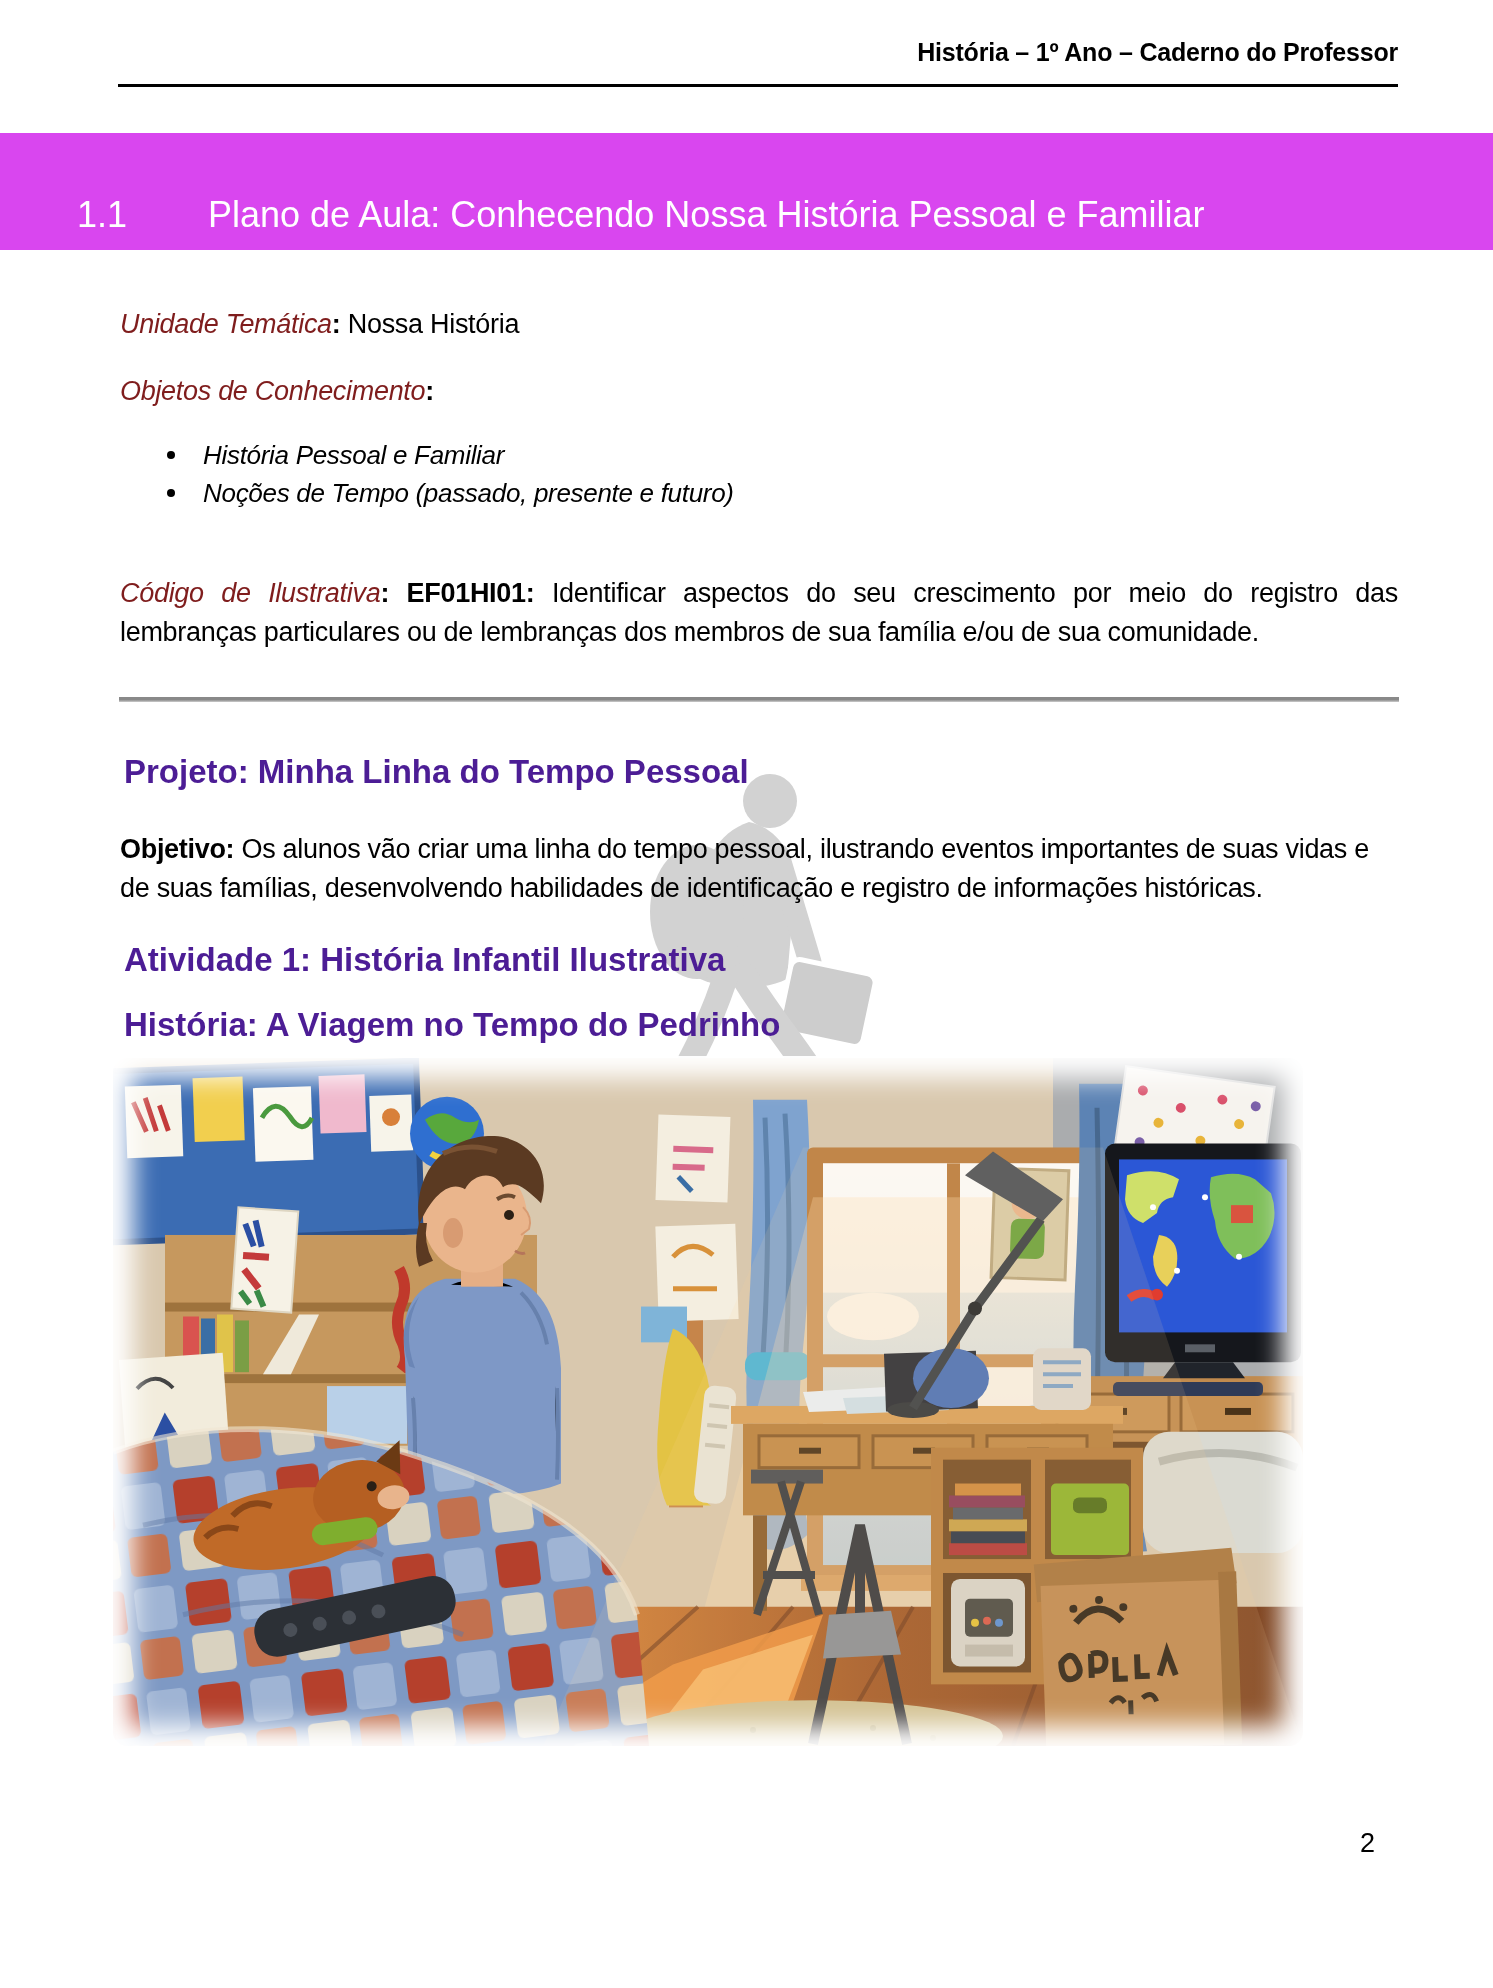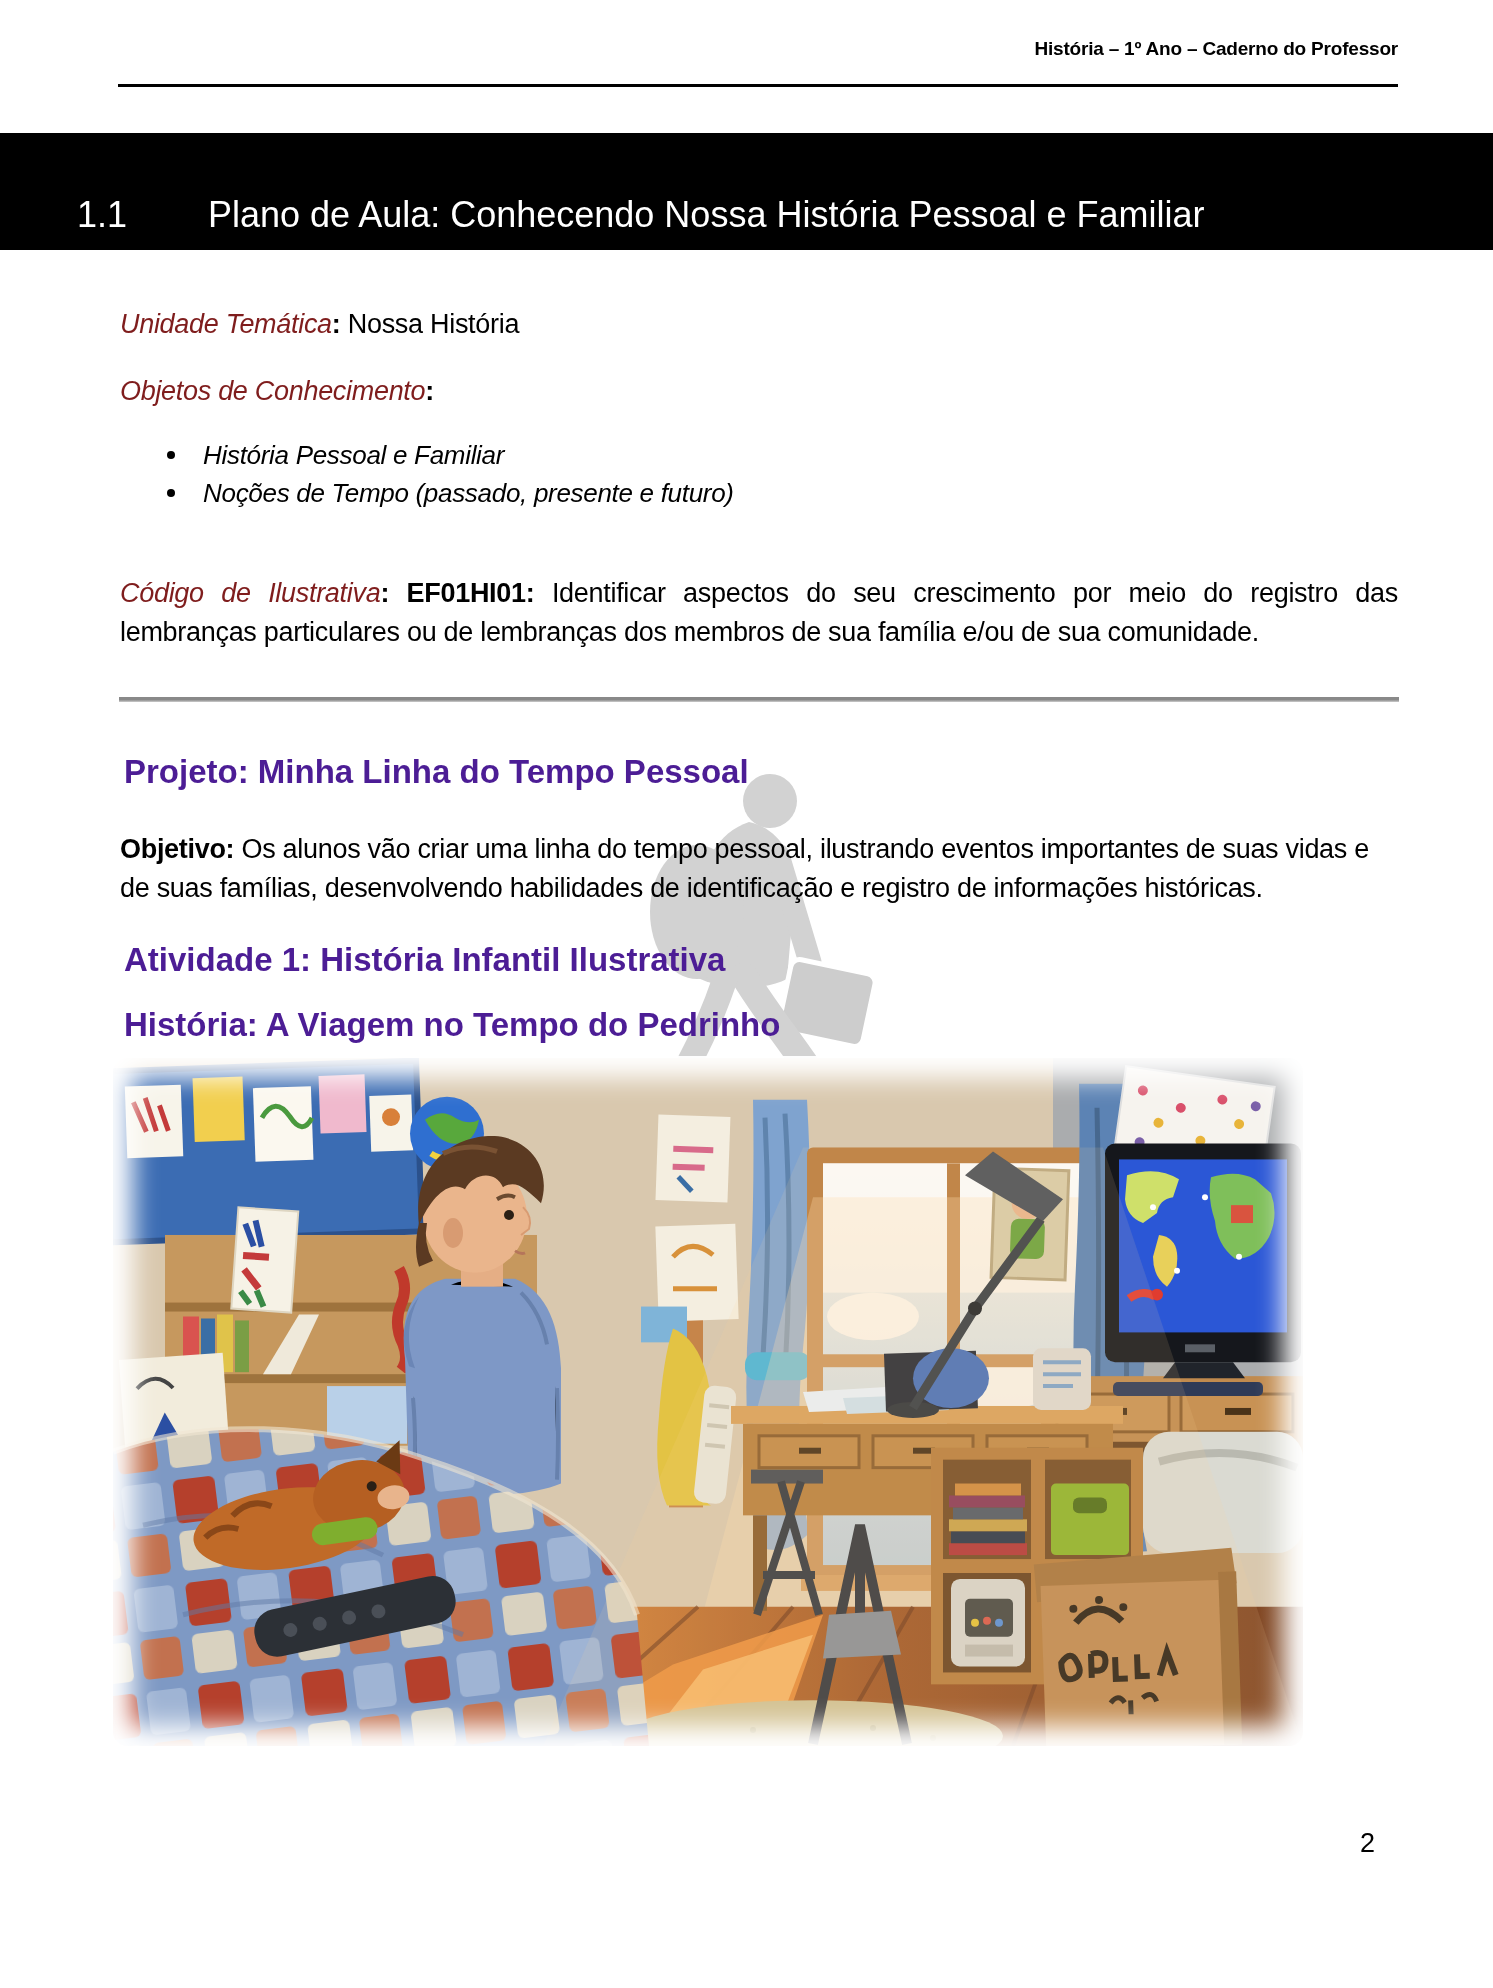--- a/index.html
+++ b/index.html
@@ -2,25 +2,25 @@
 <html><head>
 <meta charset="utf-8">
 <style>
   html,body{margin:0;padding:0;background:#9a9a9a;}
   .page{position:relative;width:1493px;height:1988px;margin:0 auto;background:#ffffff;
         font-family:"Liberation Sans",sans-serif;color:#000;overflow:hidden;}
   .abs{position:absolute;}
 
   
   .running-header{top:38px;left:120px;width:1278px;text-align:right;
-                  font-size:19px;font-weight:700;letter-spacing:-0.2px;z-index:2;}
+                  font-size:25px;font-weight:700;letter-spacing:-0.2px;z-index:2;}
   .header-rule{top:84px;left:118px;width:1280px;height:3px;background:#000;z-index:2;}
 
   
-  .section-banner{top:133px;left:0;width:1493px;height:117px;background:#000000;
+  .section-banner{top:133px;left:0;width:1493px;height:117px;background:#d946ef;
                   display:flex;align-items:flex-end;box-sizing:border-box;
                   padding:0 0 14px 77px;color:#fff;font-size:36px;z-index:2;}
   .section-number{display:inline-block;width:131px;}
 
   
   .para{left:120px;width:1278px;font-size:27px;line-height:39px;letter-spacing:-0.3px;
         margin:0;z-index:2;}
   .it-label{color:#7f1d1d;font-style:italic;}
   .b{font-weight:700;}
   .justify{text-align:justify;}

